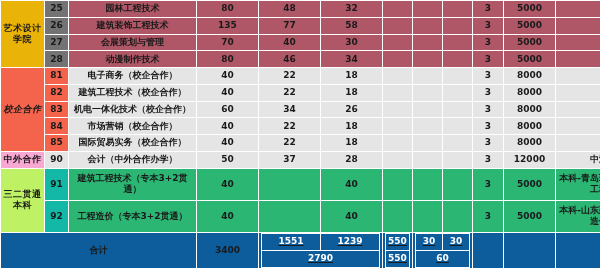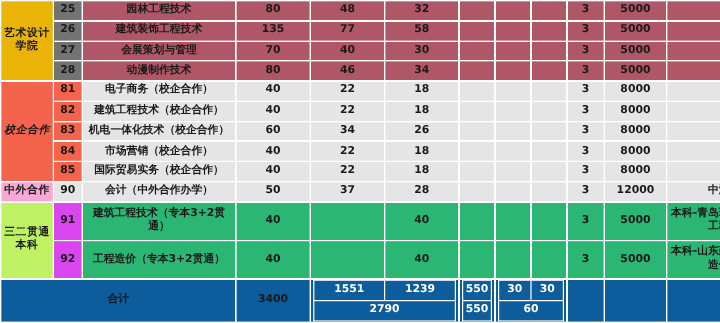--- a/index.html
+++ b/index.html
@@ -41,35 +41,36 @@
   .c-art-cat   { background: #eab308; color: #ffffff; }
   .c-art       { background: #b05767; margin-left: 44px; }
   .c-art-code  { background: #737373; color: #ffffff; }
   .c-coop-cat  { background: #f4634b; color: #ffffff; font-style: italic; }
   .c-coop      { background: #e5e5e5; margin-top: 36px; }
   .c-coop-code { background: #f4634b; color: #2a2a2a; margin-left: 31px; }
   .c-intl-cat  { background: #f9a8d4; color: #ffffff; }
   .c-intl      { background: #e5e5e5; }
   .c-green-cat { background: #bef264; color: #ffffff; }
   .c-green     { background: #2bb673; }
-  .c-green-dk  { background: #d946ef; color: #ffffff; }
+  .c-green-dk  { background: #14b8a6; color: #ffffff; }
   .c-total     { background: #0d5c9c; color: #ffffff; }
 
   .name-cell { text-align: left; padding-left: 6px; }
   .cat-cell  { font-size: 9.5px; letter-spacing: 0.5px; }
   .code-cell { font-size: 9px; }
   .num       { font-size: 9px; }
   .note-cell { font-size: 9px; text-align: center; }
 
   
   table.split {
     border-collapse: collapse;
     table-layout: fixed;
     width: 100%;
     height: 100%;
+    text-decoration: underline;
   }
   table.split td {
     border: 1px solid #ffffff;
     font-size: 9px;
     font-weight: bold;
     color: #ffffff;
     text-align: center;
     padding: 0;
     background: #0d5c9c;
   }

